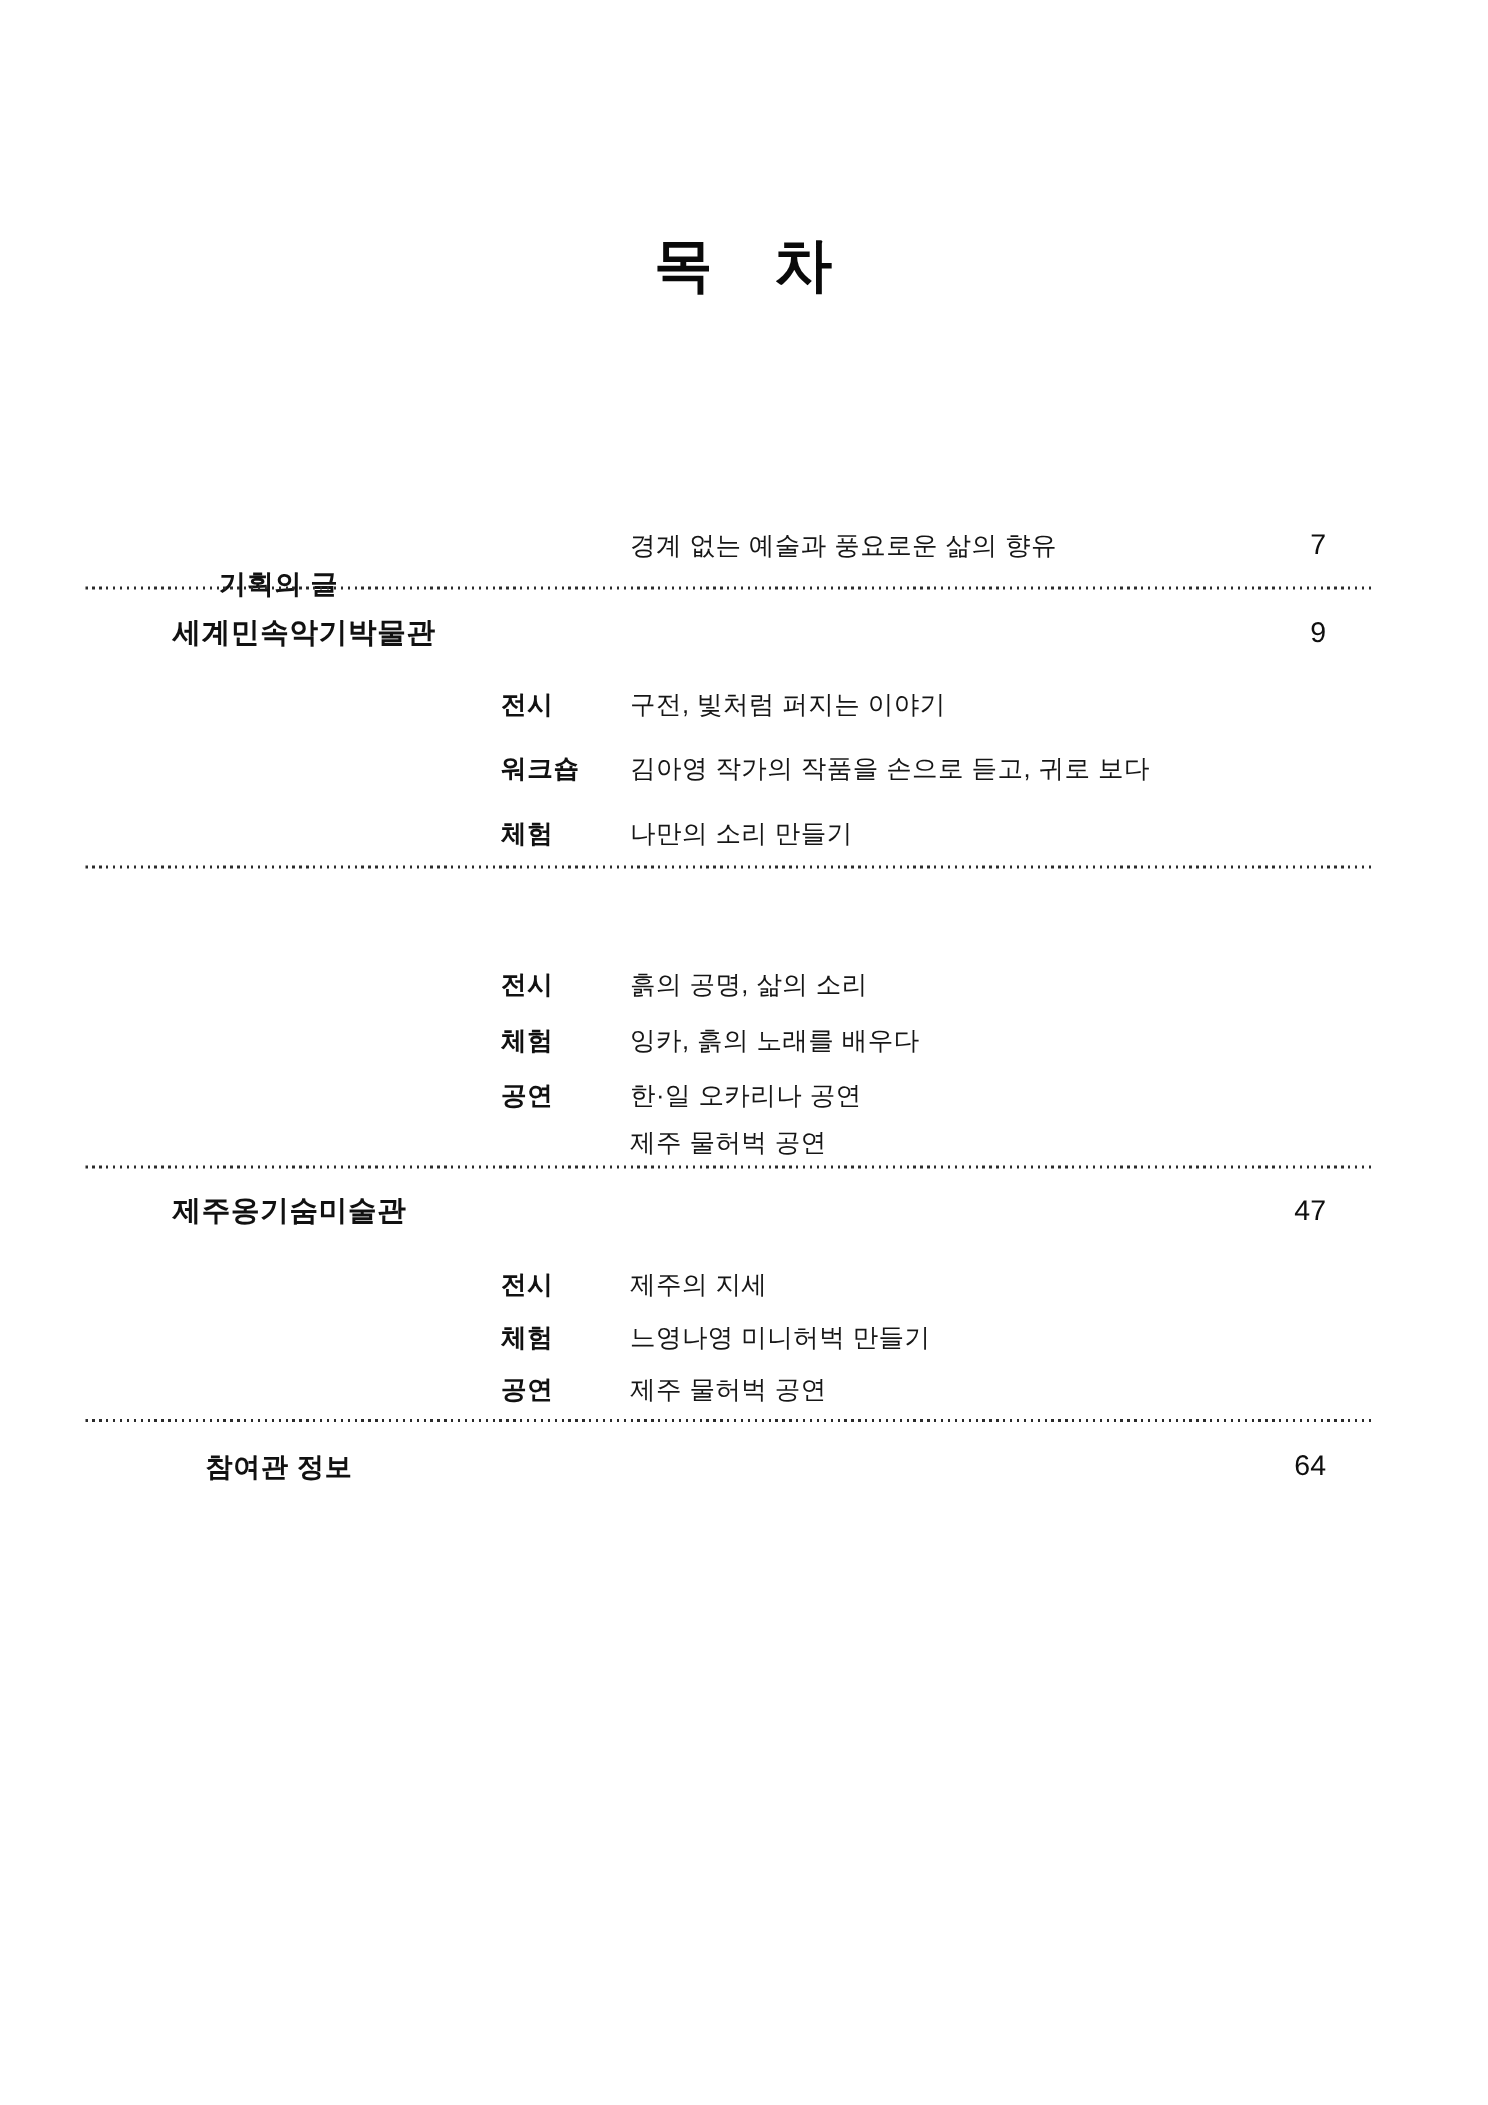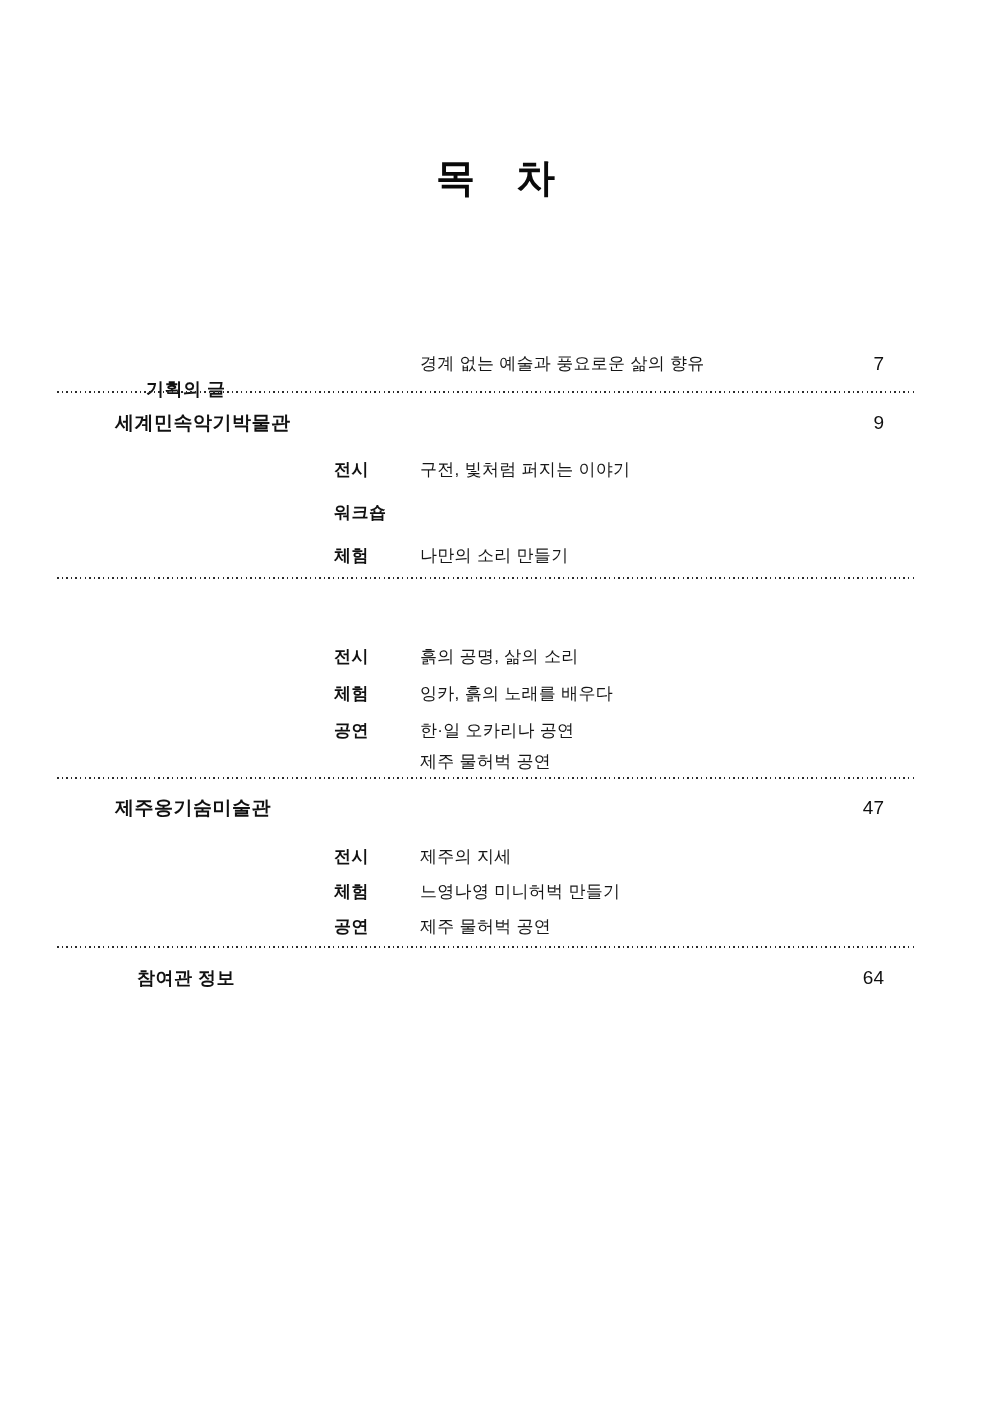--- a/index.html
+++ b/index.html
@@ -110,20 +110,21 @@
   <div class="row" style="top:411px">
     <span class="lbl-section">세계민속악기박물관</span>
     <span class="pnum">9</span>
   </div>
   <div class="row" style="top:458px">
     <span class="lbl-category">전시</span>
     <span class="desc">구전, 빛처럼 퍼지는 이야기</span>
   </div>
   <div class="row" style="top:501px">
     <span class="lbl-category">워크숍</span>
+    <span class="desc">김아영 작가의 작품을 손으로 듣고, 귀로 보다</span>
   </div>
   <div class="row" style="top:544px">
     <span class="lbl-category">체험</span>
     <span class="desc">나만의 소리 만들기</span>
   </div>
 
   <div class="dots" style="top:577px"></div>
 
   <div class="row" style="top:645px">
     <span class="lbl-category">전시</span>

